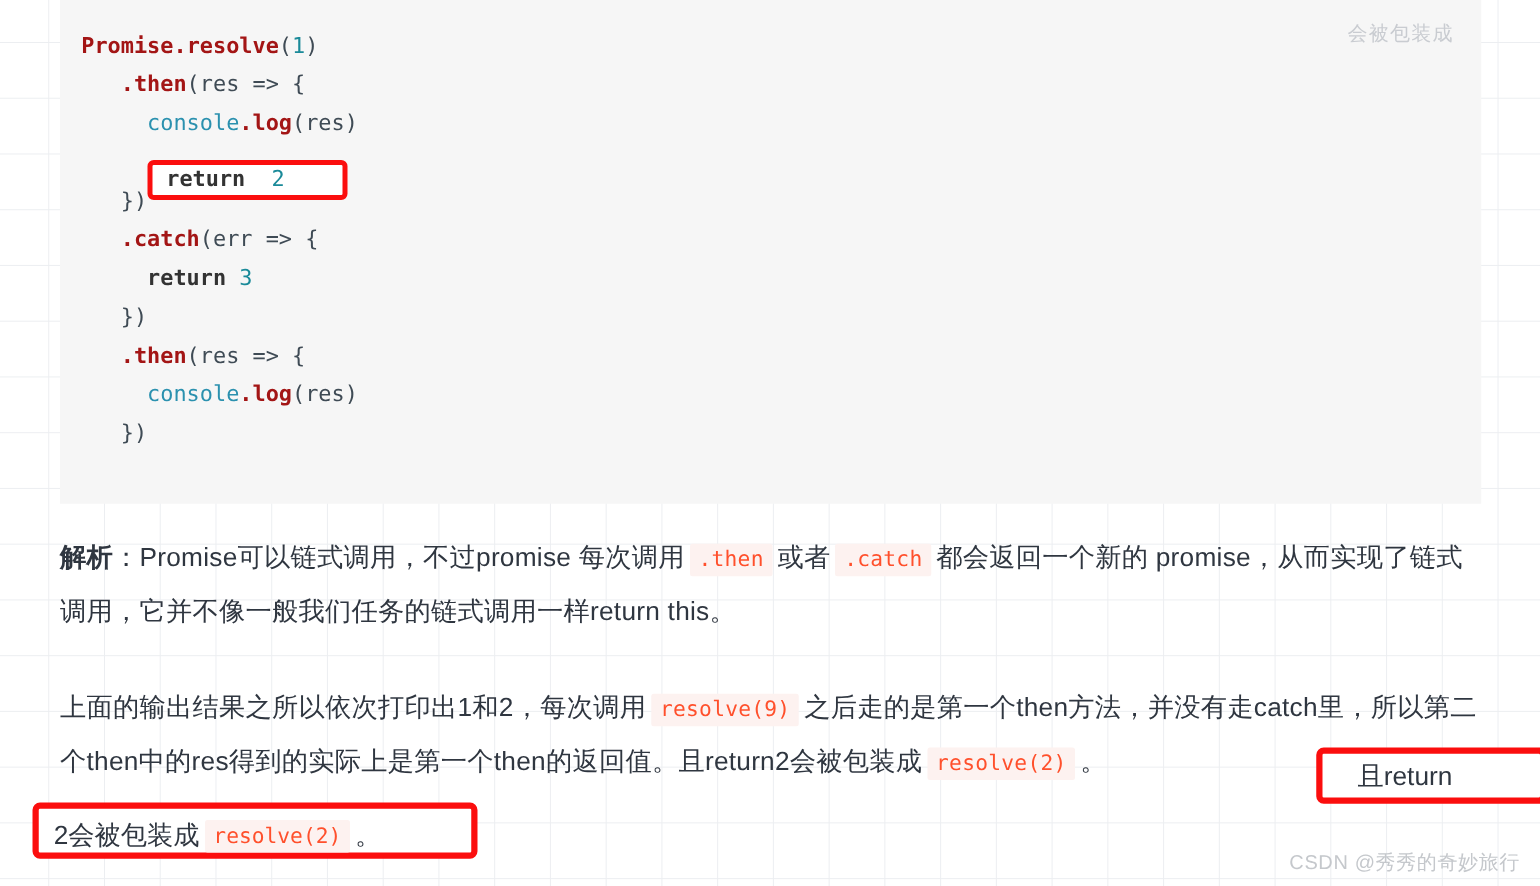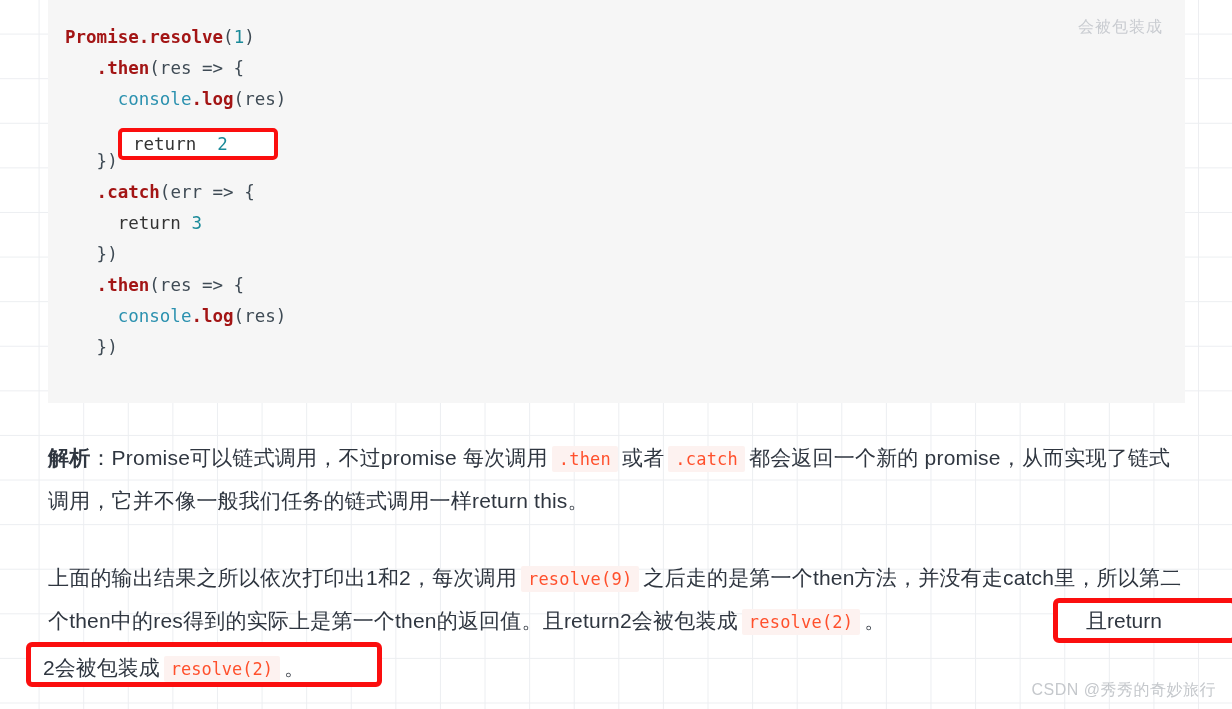--- a/index.html
+++ b/index.html
@@ -52,21 +52,21 @@
     color: #383838;
   }
   .code-line { height: 31px; white-space: pre; }
 
   
   .tok-cls   { color: #a31515; font-weight: bold; text-align: right; }  
   .tok-obj   { color: #2b91af; }                      
   .tok-punc  { color: #3f4b55; }                      
   .tok-var   { color: #3f4b55; }                      
   .tok-num2  { color: #1a8a99; }                      
-  .tok-kw    { color: #333333; font-weight: normal; }   
+  .tok-kw    { color: #333333; font-weight: bold; }   
 
   
   .code-hl-box {
     position: absolute;
     left: 118px;
     top: 128px;
     width: 160px;
     height: 32px;
     border: 4px solid #fb0e0e;
     border-radius: 5px;
@@ -82,21 +82,21 @@
     padding-left: 11px;
     font-family: "DejaVu Sans Mono", "Liberation Mono", monospace;
     font-size: 17.5px;
     white-space: pre;
   }
 
   
   .prose {
     position: absolute;
     left: 48px;
-    top: 437px;
+    top: 426px;
     width: 1140px;
     font-size: 21px;
     line-height: 41px;
     color: #2f3640;
     font-family: "Liberation Sans", "DejaVu Sans", sans-serif;
     letter-spacing: 0.2px;
   }
   .prose p { margin: 0; }
   .para-gap { height: 36px; }
   .b { font-weight: bold; }

